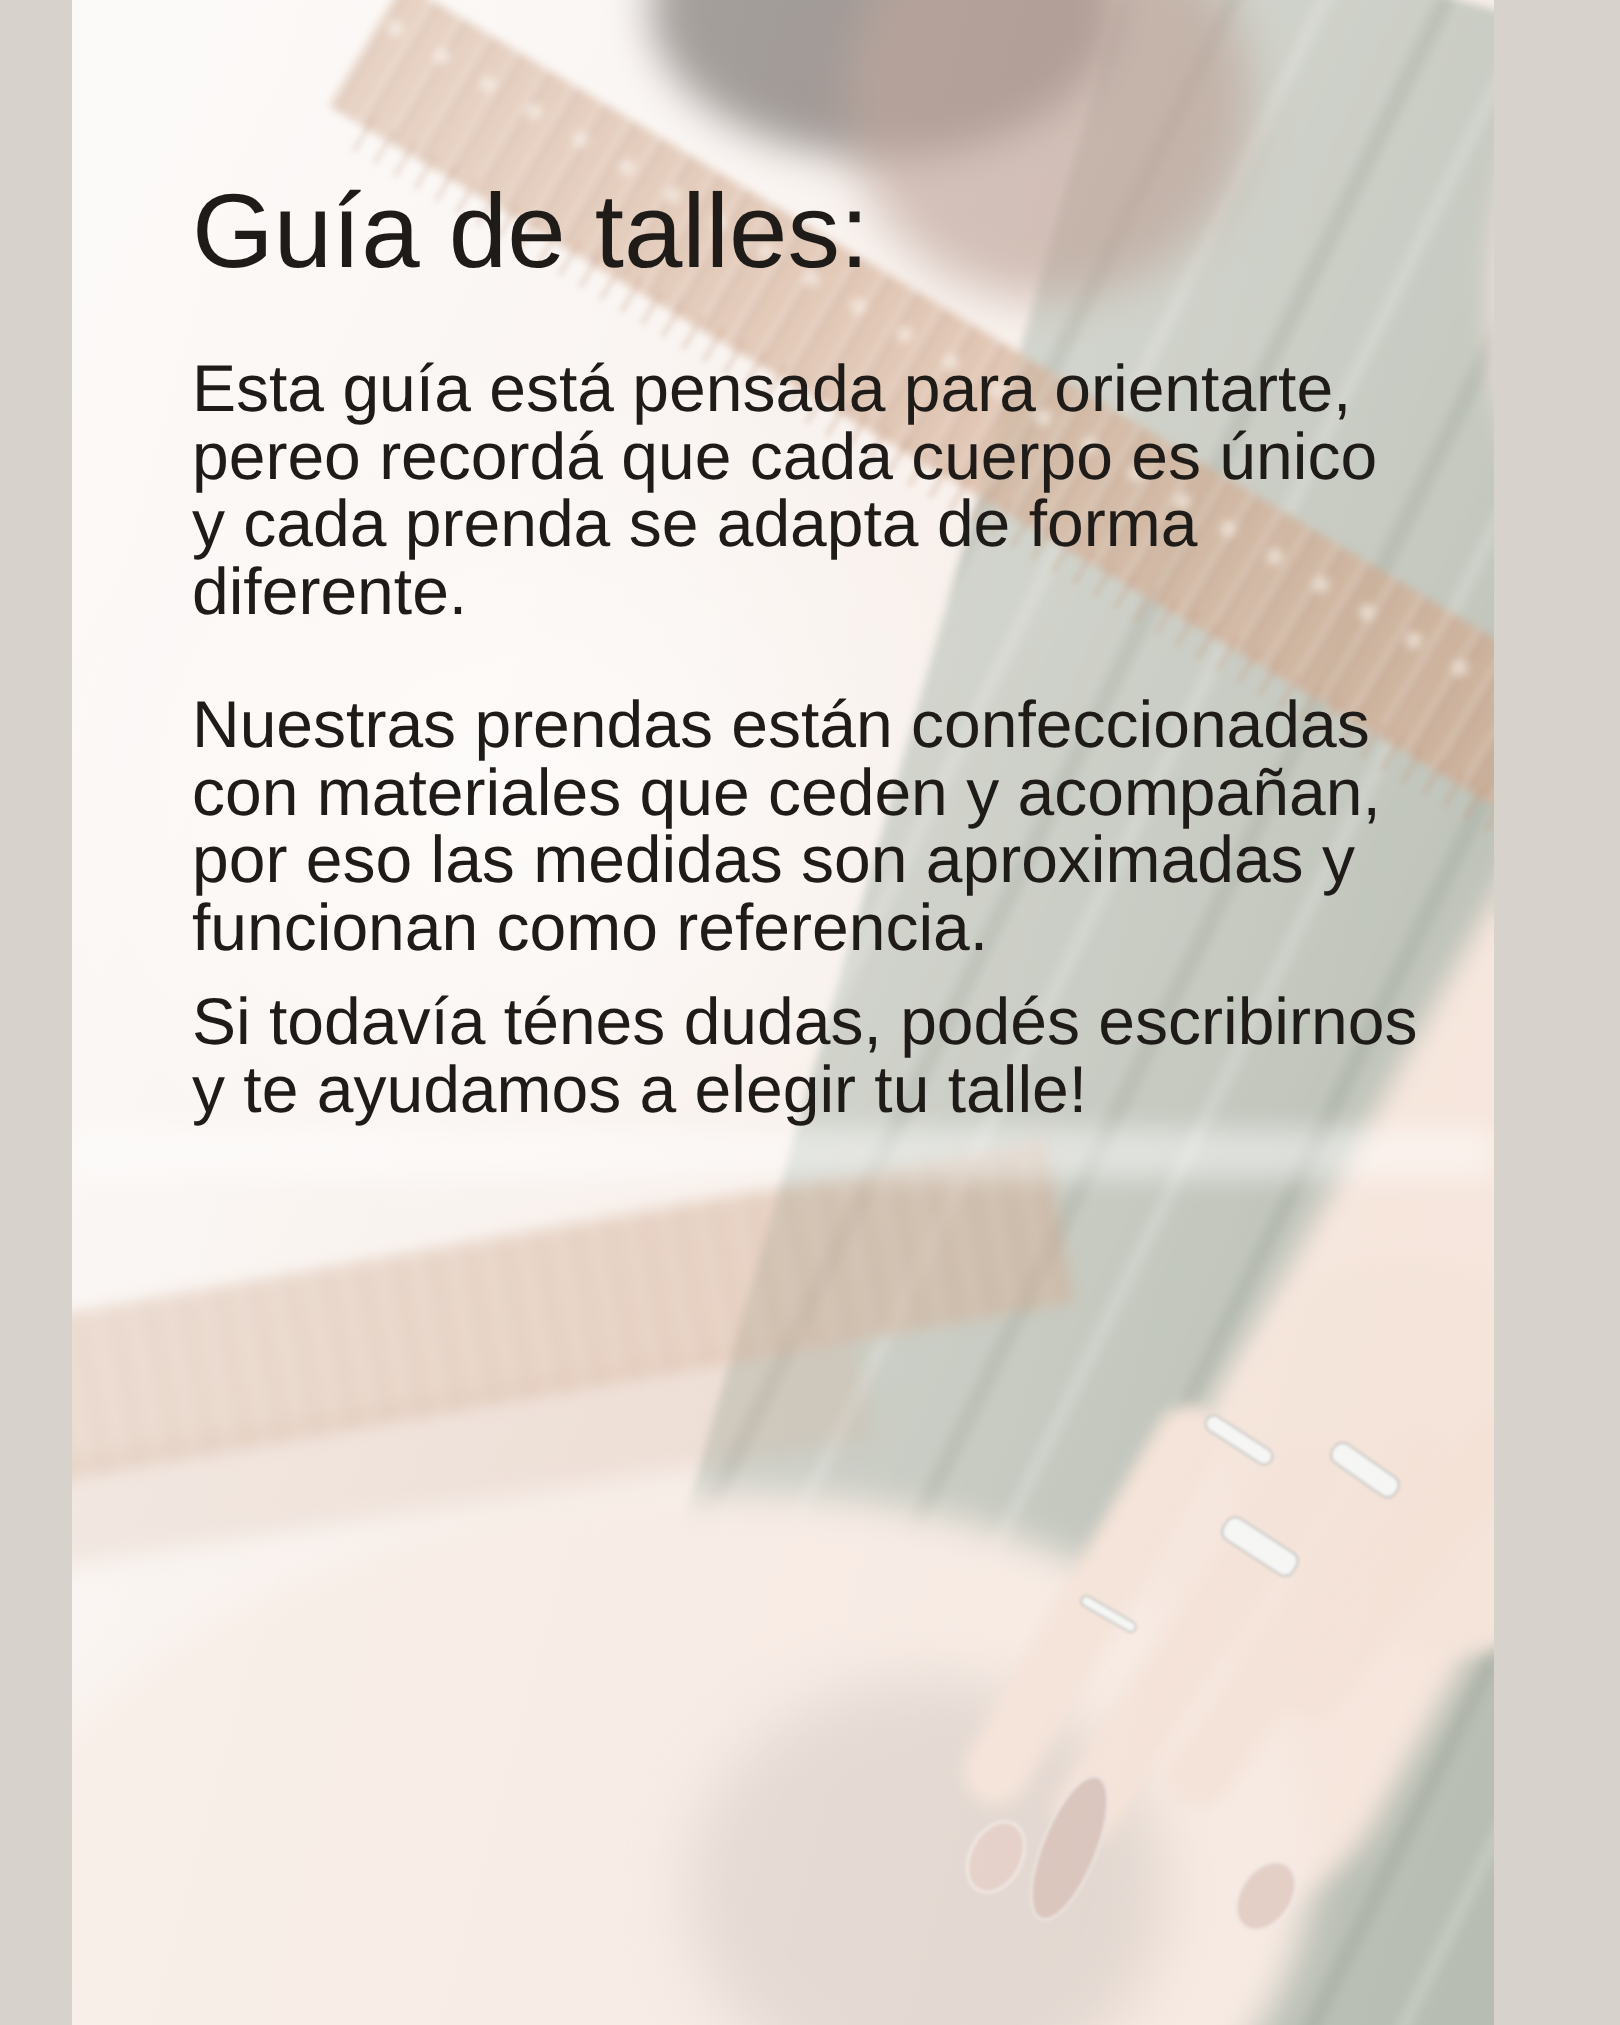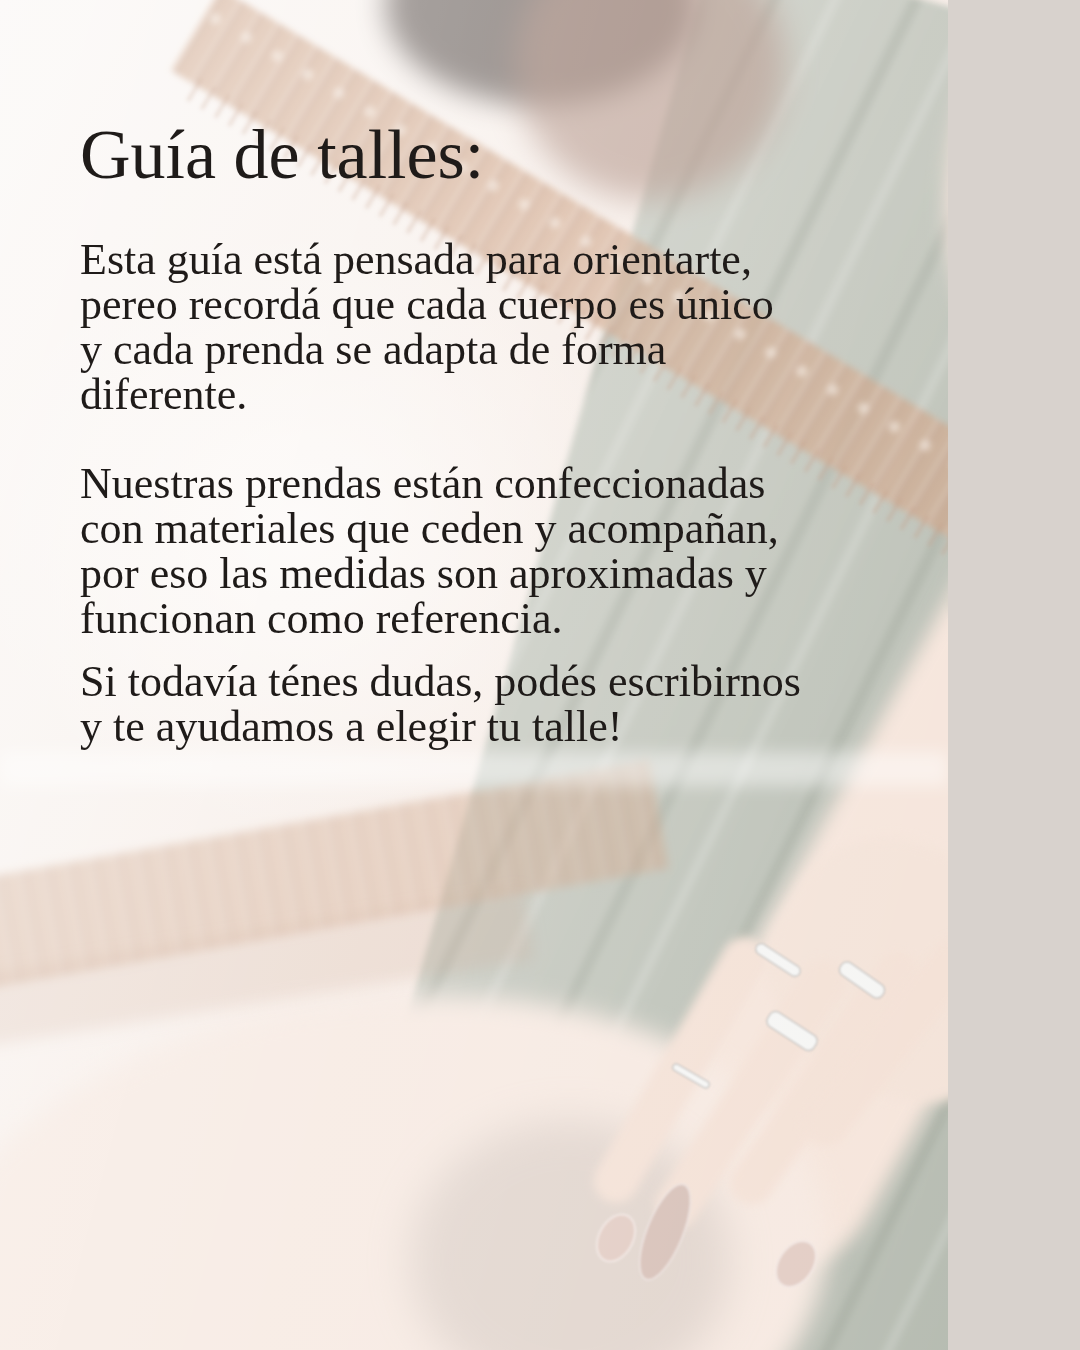--- a/index.html
+++ b/index.html
@@ -8,21 +8,22 @@
     --lace-color:#b5764a;
     --garment-color:#9aa192;
     --garment-shadow:#6f7a6c;
     --skin-color:#f1d8c9;
     --ring-color:#f0f0ee;
   }
   html,body{margin:0;padding:0;background:#d8d2cd;}
   .canvas{
     position:relative;width:948px;height:1350px;overflow:hidden;
     background:var(--background-tint);
-    font-family:Liberation Serif, serif;
+    font-family:Liberation Sans, sans-serif;
+    margin-left:48px;
   }
   .photo,.photo *{position:absolute;}
   .photo{inset:0;}
   .base{
     inset:0;
     background:linear-gradient(118deg,#f8f3f0 0%,#f5ece6 28%,#f2e3da 52%,#f0ddd2 72%,#efdbce 100%);
   }
   .chest-highlight{
     left:-160px;top:120px;width:920px;height:820px;border-radius:50%;
     background:radial-gradient(closest-side,rgba(252,248,245,.95),rgba(252,248,245,0) 72%);

